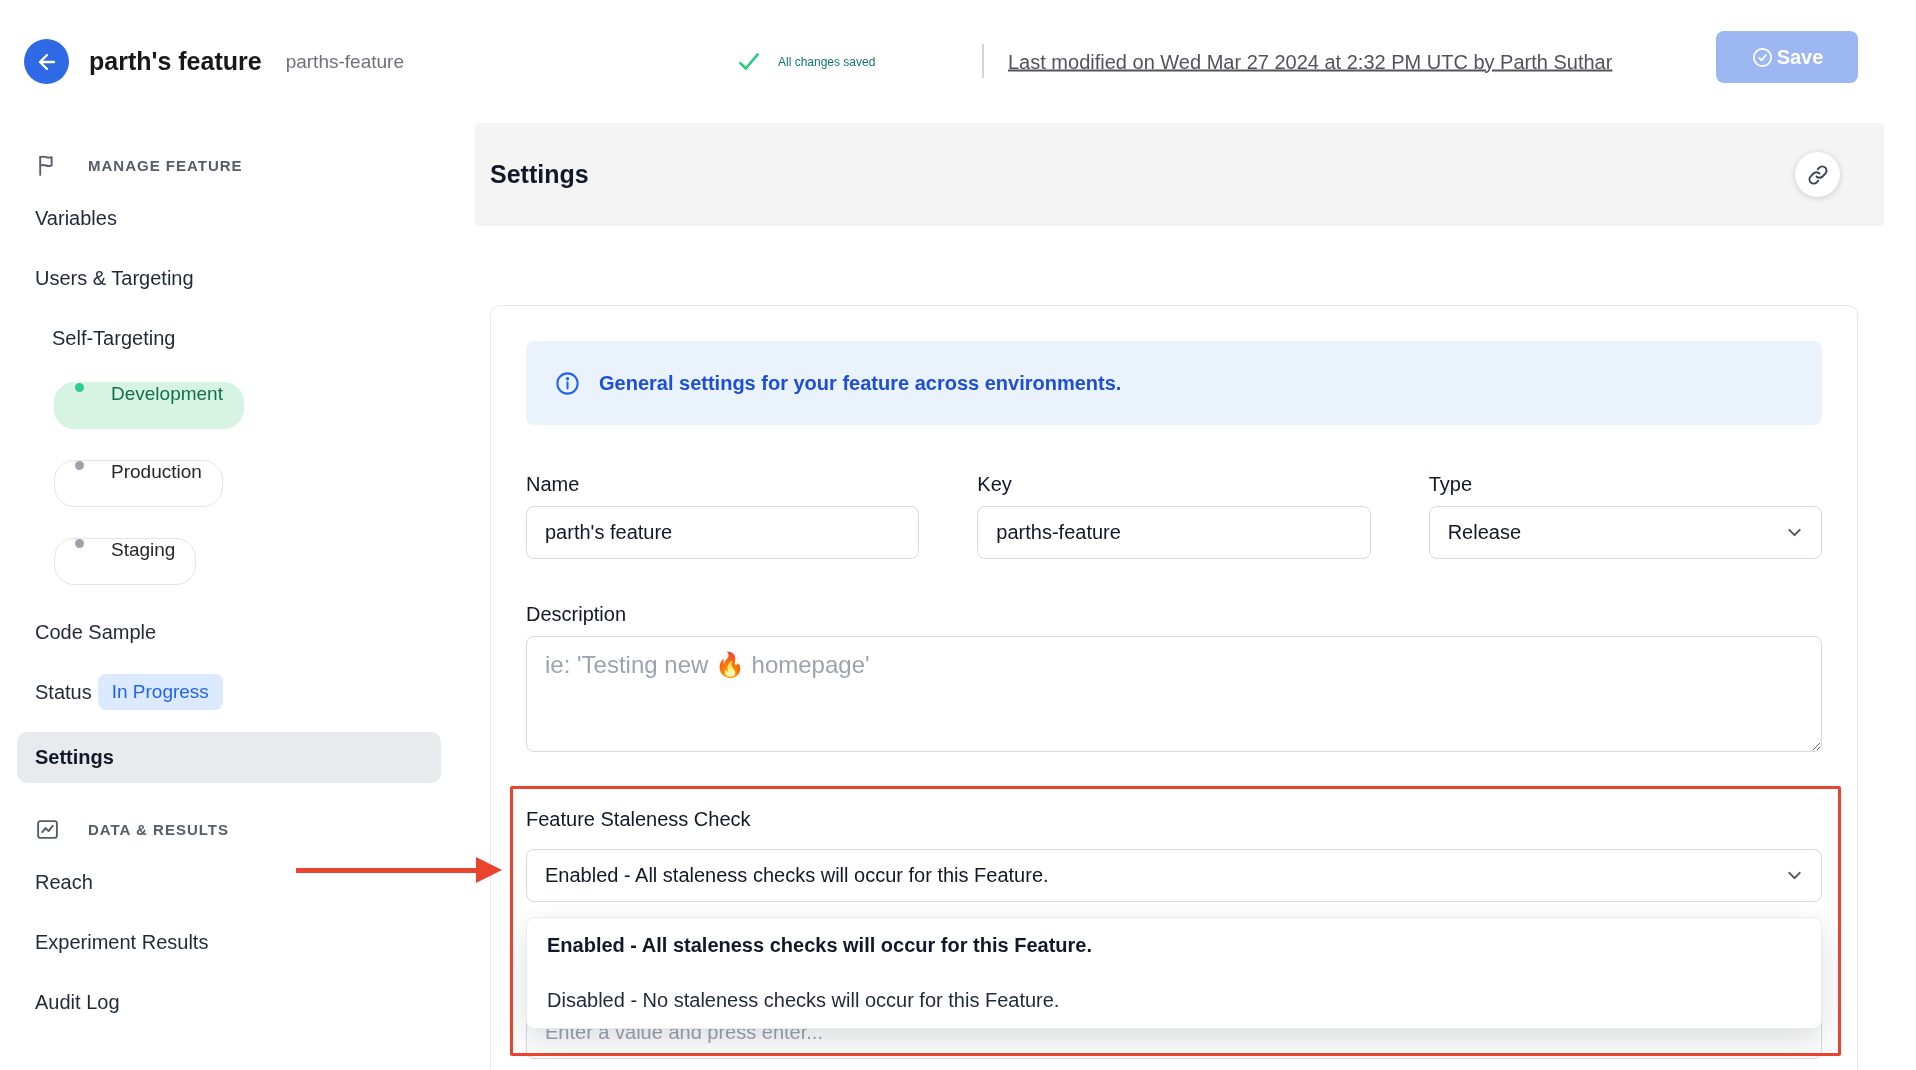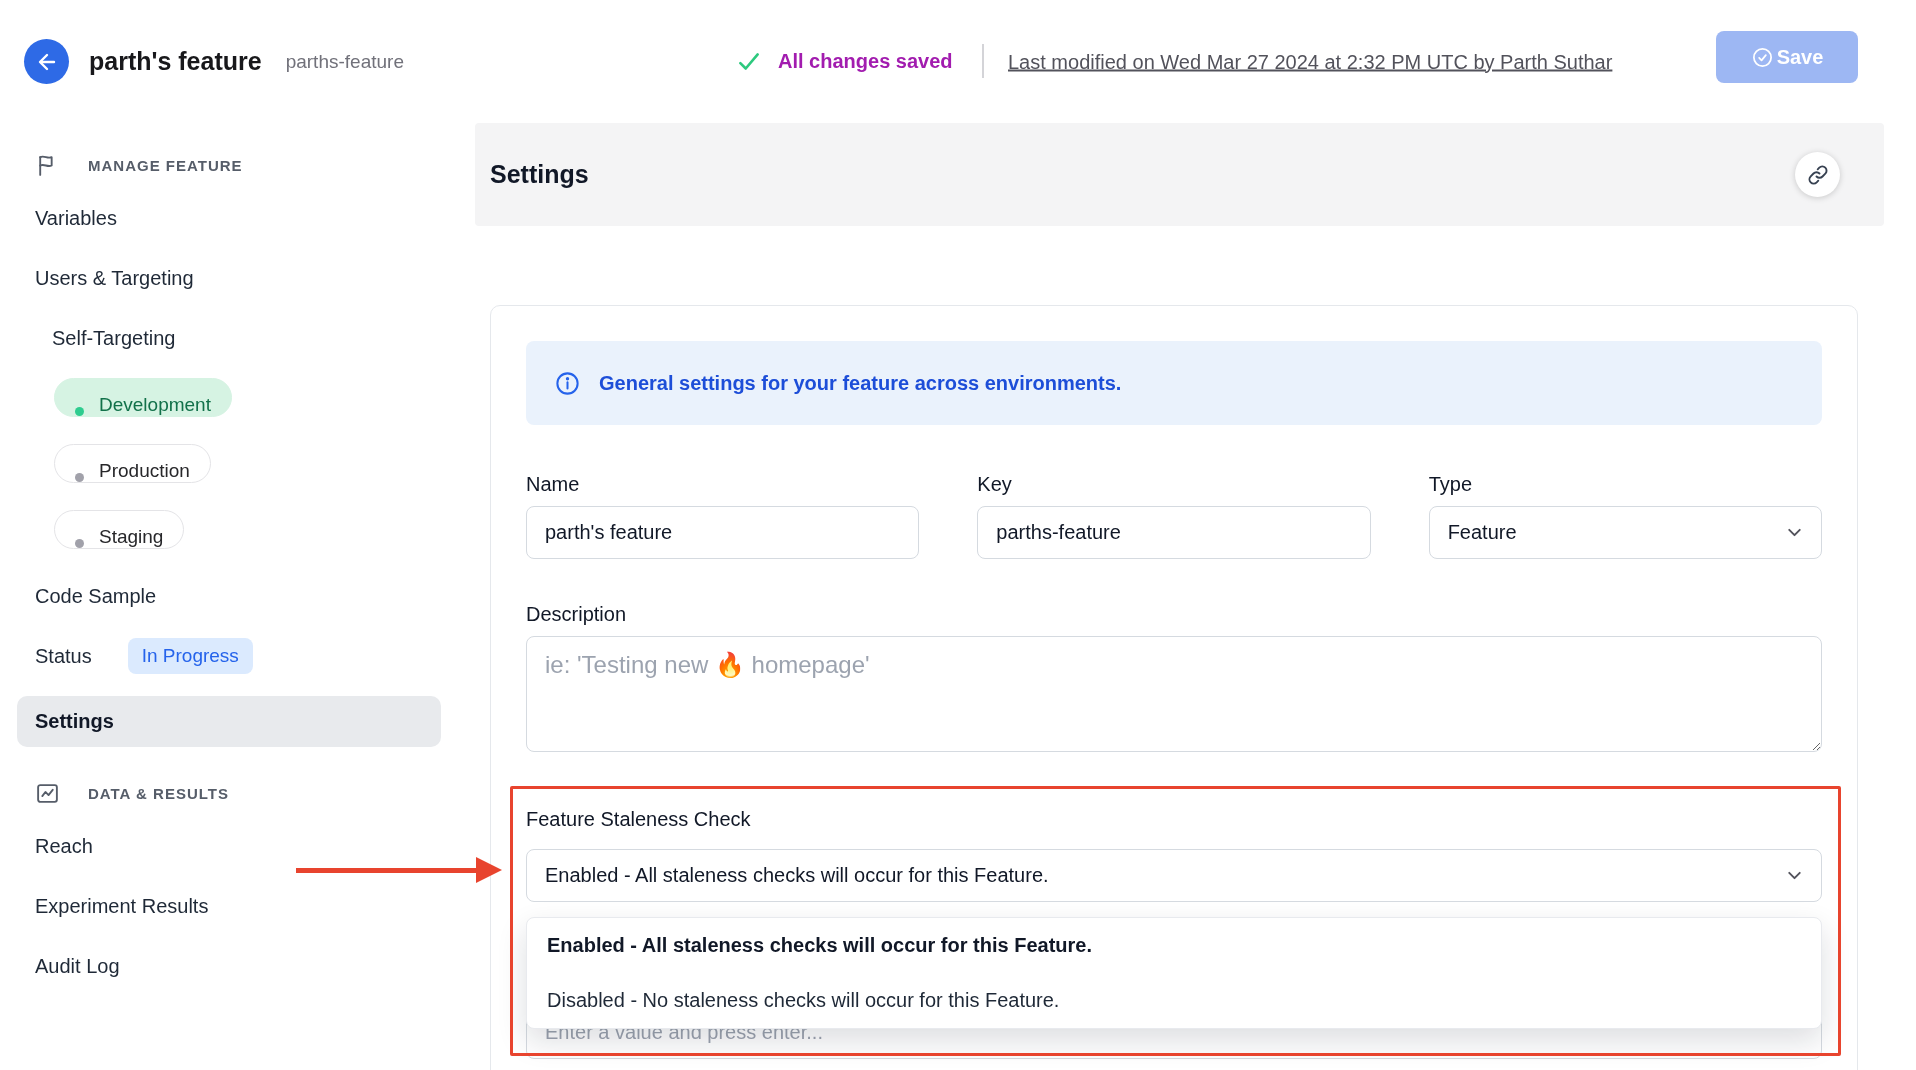--- a/index.html
+++ b/index.html
@@ -5,41 +5,41 @@
   * { margin:0; padding:0; box-sizing:border-box; }
   html,body { width:1916px; height:1070px; overflow:hidden; }
   body { font-family:"Liberation Sans", sans-serif; background:#ffffff; position:relative; color:#1f2937; }
 
   
   .topbar { height:123px; background:#fff; display:flex; align-items:center; padding-left:24px; position:relative; }
   .back-btn { width:45px; height:45px; border-radius:50%; background:#2e6ae6; border:none; display:flex; align-items:center; justify-content:center; cursor:pointer; flex:0 0 auto; }
   .title { font-size:25px; font-weight:700; color:#18181b; margin-left:20px; white-space:nowrap; }
   .subtitle { font-size:19px; color:#71717a; margin-left:24px; white-space:nowrap; }
   .saved-group { position:absolute; left:736px; top:50%; transform:translateY(-50%); display:flex; align-items:center; gap:16px; }
-  .saved-text { font-size:20px; color:#a21caf; font-weight:700; }
+  .saved-text { font-size:12px; color:#0f766e; font-weight:400; }
   .hdr-divider { position:absolute; left:982px; top:44px; width:2px; height:34px; background:#d4d4d8; }
   .last-modified { position:absolute; left:1008px; top:50%; transform:translateY(-50%); font-size:20px; color:#52525b; text-decoration:underline; cursor:pointer; white-space:nowrap; }
   .save-btn { position:absolute; right:58px; top:31px; width:142px; height:52px; background:#9db7f3; border:none; border-radius:8px; color:#fff; font-size:20px; font-weight:600; display:flex; align-items:center; justify-content:center; gap:3px; cursor:pointer; font-family:inherit; }
 
   
   .layout { display:flex; height:947px; }
   .sidebar { width:475px; flex:0 0 475px; padding:30px 0 0 35px; }
   .main { flex:1; position:relative; }
 
   
   .side-section { display:flex; align-items:center; gap:28px; color:#565d69; font-size:15px; font-weight:700; letter-spacing:1px; margin-bottom:20px; }
   .side-item { font-size:20px; color:#1f2937; height:40px; display:flex; align-items:center; margin-bottom:20px; cursor:pointer; }
   .indent1 { padding-left:17px; }
-  .pill { display:inline-flex; align-items:flex-end; gap:15px; height:39px; padding:0 20px; border-radius:20px; font-size:19px; margin:0 0 27px 19px; width:fit-content; cursor:pointer; }
+  .pill { display:inline-flex; align-items:flex-start; gap:27px; height:47px; padding:0 20px; border-radius:20px; font-size:19px; margin:0 0 27px 19px; width:fit-content; cursor:pointer; }
   .pill-dev { background:#d6f3e3; color:#12714a; font-weight:500; border:1px solid #d6f3e3; }
   .pill-plain { background:#fff; border:1px solid #e4e4e7; color:#27272a; }
   .dot { width:9px; height:9px; border-radius:50%; flex:0 0 auto; }
   .dot-green { background:#2ecc8f; }
   .dot-gray { background:#a1a1aa; }
-  .status-row { gap:36px; }
+  .status-row { gap:6px; }
   .status-badge { background:#dbeafe; color:#2563eb; font-size:19px; font-weight:500; padding:7px 14px; border-radius:8px; }
   .settings-active { width:424px; height:51px; background:#e8eaed; border-radius:10px; display:flex; align-items:center; padding-left:18px; margin-left:-18px; margin-bottom:26px; font-weight:600; font-size:20px; color:#111827; cursor:pointer; }
   .section-gap { margin-top:34px; }
 
   
   .strip { height:103px; background:#f4f4f5; margin-right:32px; border-radius:4px; display:flex; align-items:center; padding-left:15px; position:relative; }
   .strip-title { font-size:25px; font-weight:700; color:#111827; }
   .link-btn { position:absolute; right:44px; top:29px; width:45px; height:45px; border-radius:50%; background:#fff; border:none; box-shadow:0 1px 6px rgba(0,0,0,.18); display:flex; align-items:center; justify-content:center; cursor:pointer; }
 
   .card { margin:79px 58px 0 15px; background:#fff; border:1px solid #e5e8ec; border-radius:10px; padding:35px 35px 80px; height:820px; }
@@ -201,21 +201,21 @@
           <div class="field-label">Name</div>
           <input class="text-input" type="text" value="parth's feature" style="">
         </div>
         <div>
           <div class="field-label">Key</div>
           <input class="text-input" type="text" value="parths-feature" style="">
         </div>
         <div>
           <div class="field-label">Type</div>
           <div class="select-box">
-            <span>Feature</span>
+            <span>Release</span>
             <span>
               <svg width="21" height="21" viewBox="0 0 24 24" fill="none" stroke="#52525b" stroke-width="2.2" stroke-linecap="round" stroke-linejoin="round">
                   <polyline points="6 9 12 15 18 9"></polyline>
                 </svg>
             </span>
           </div>
         </div>
       </div>
 
       <div class="desc-block">

